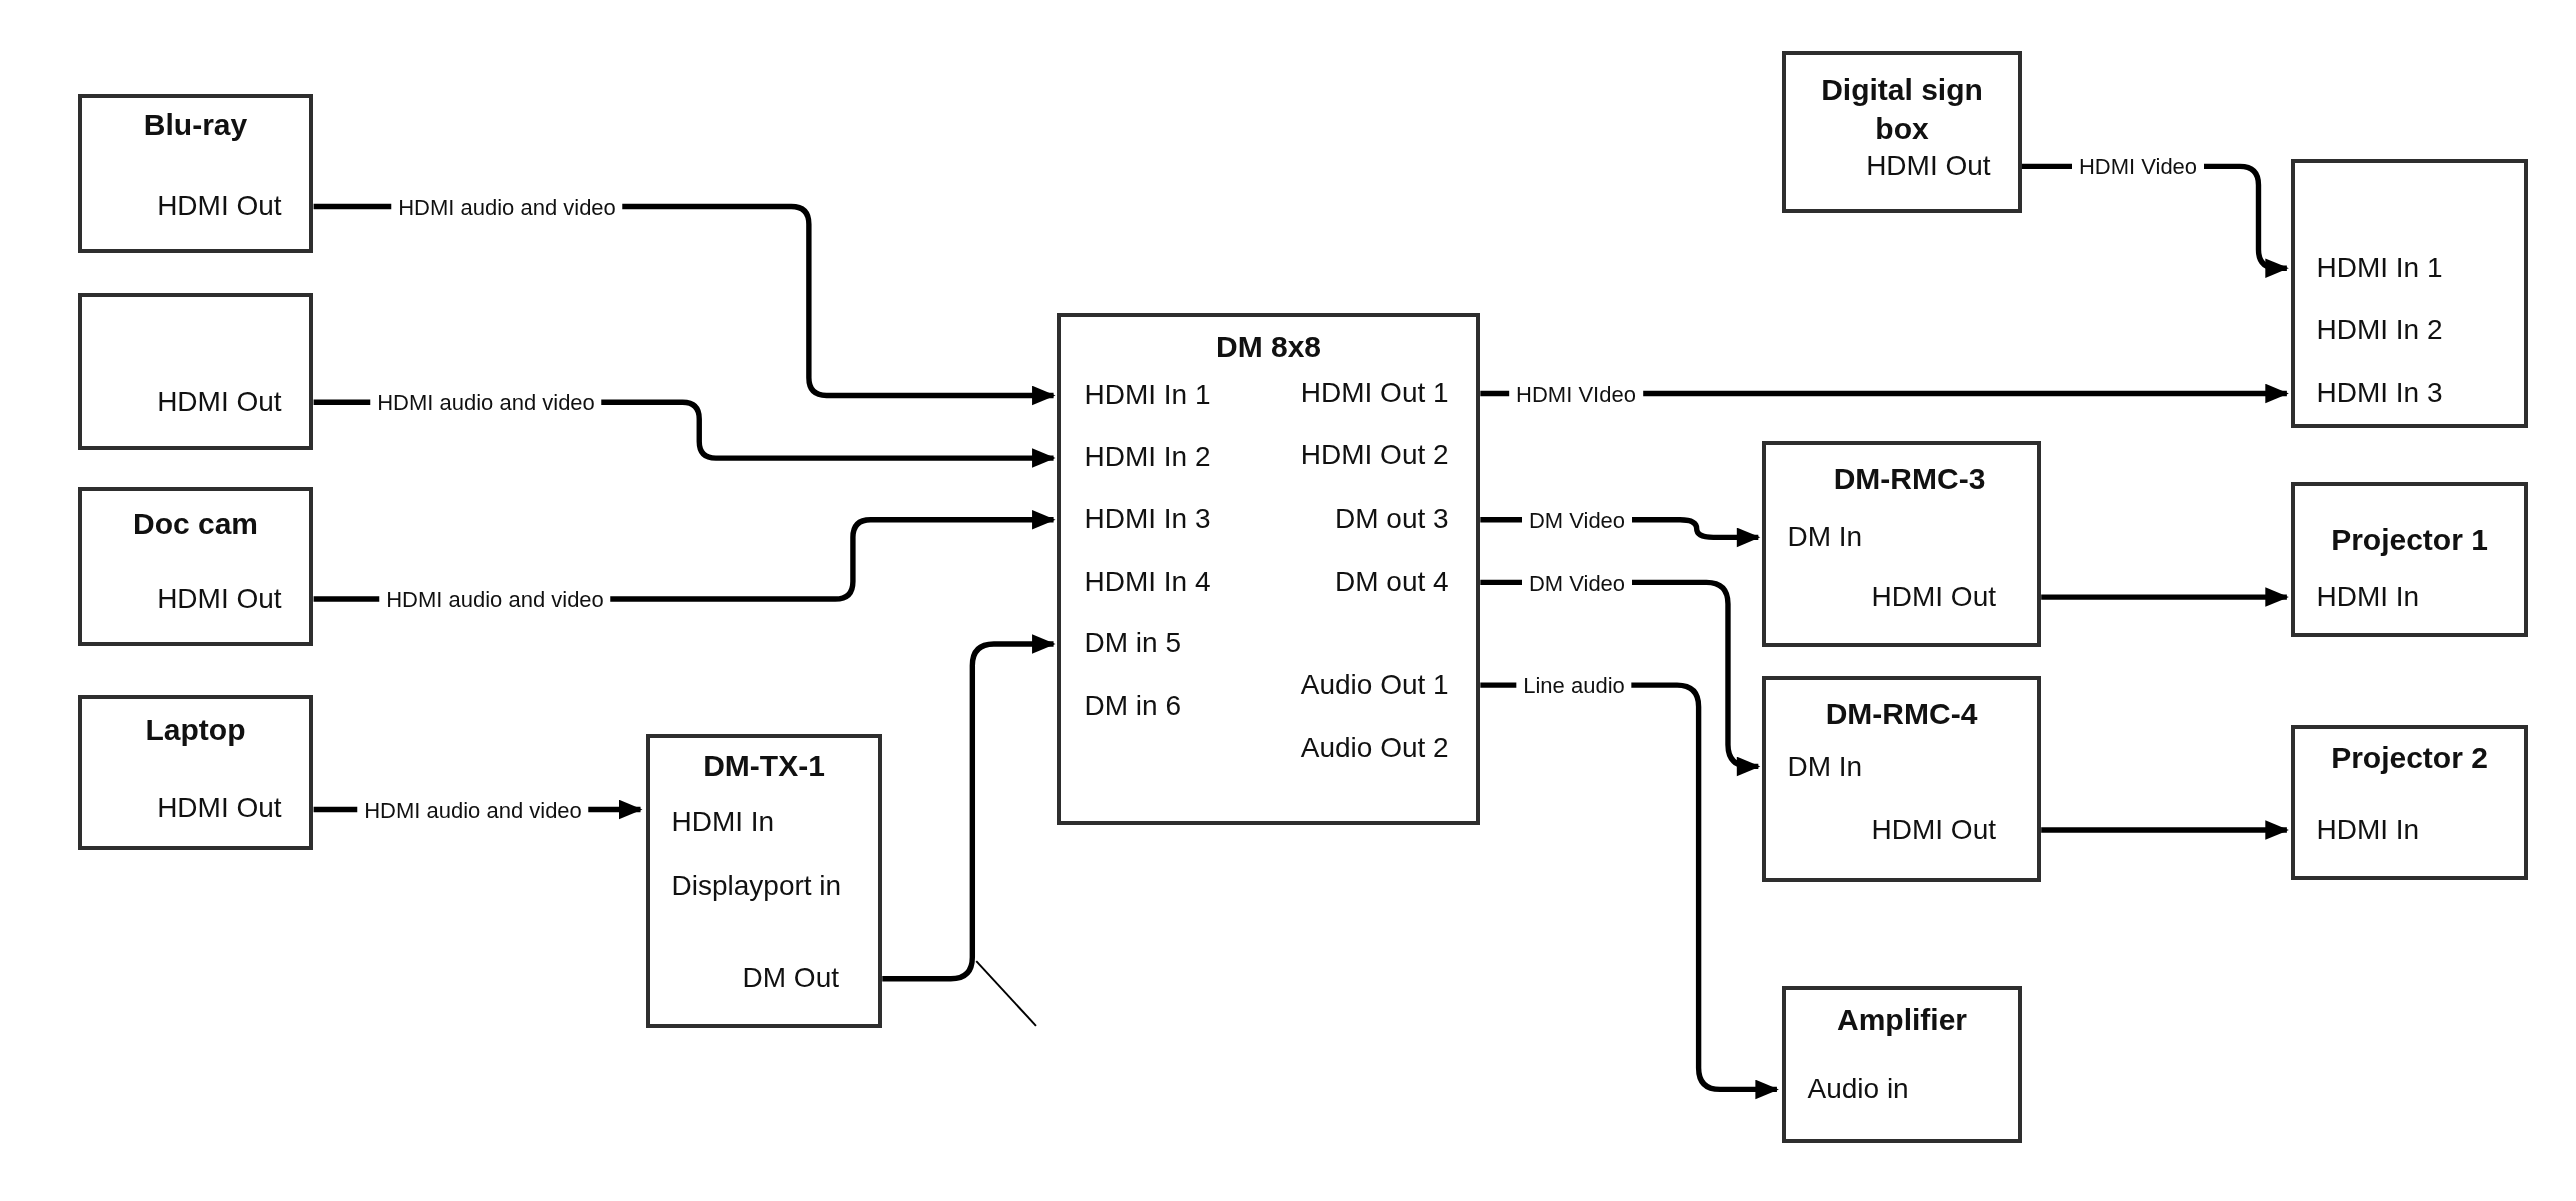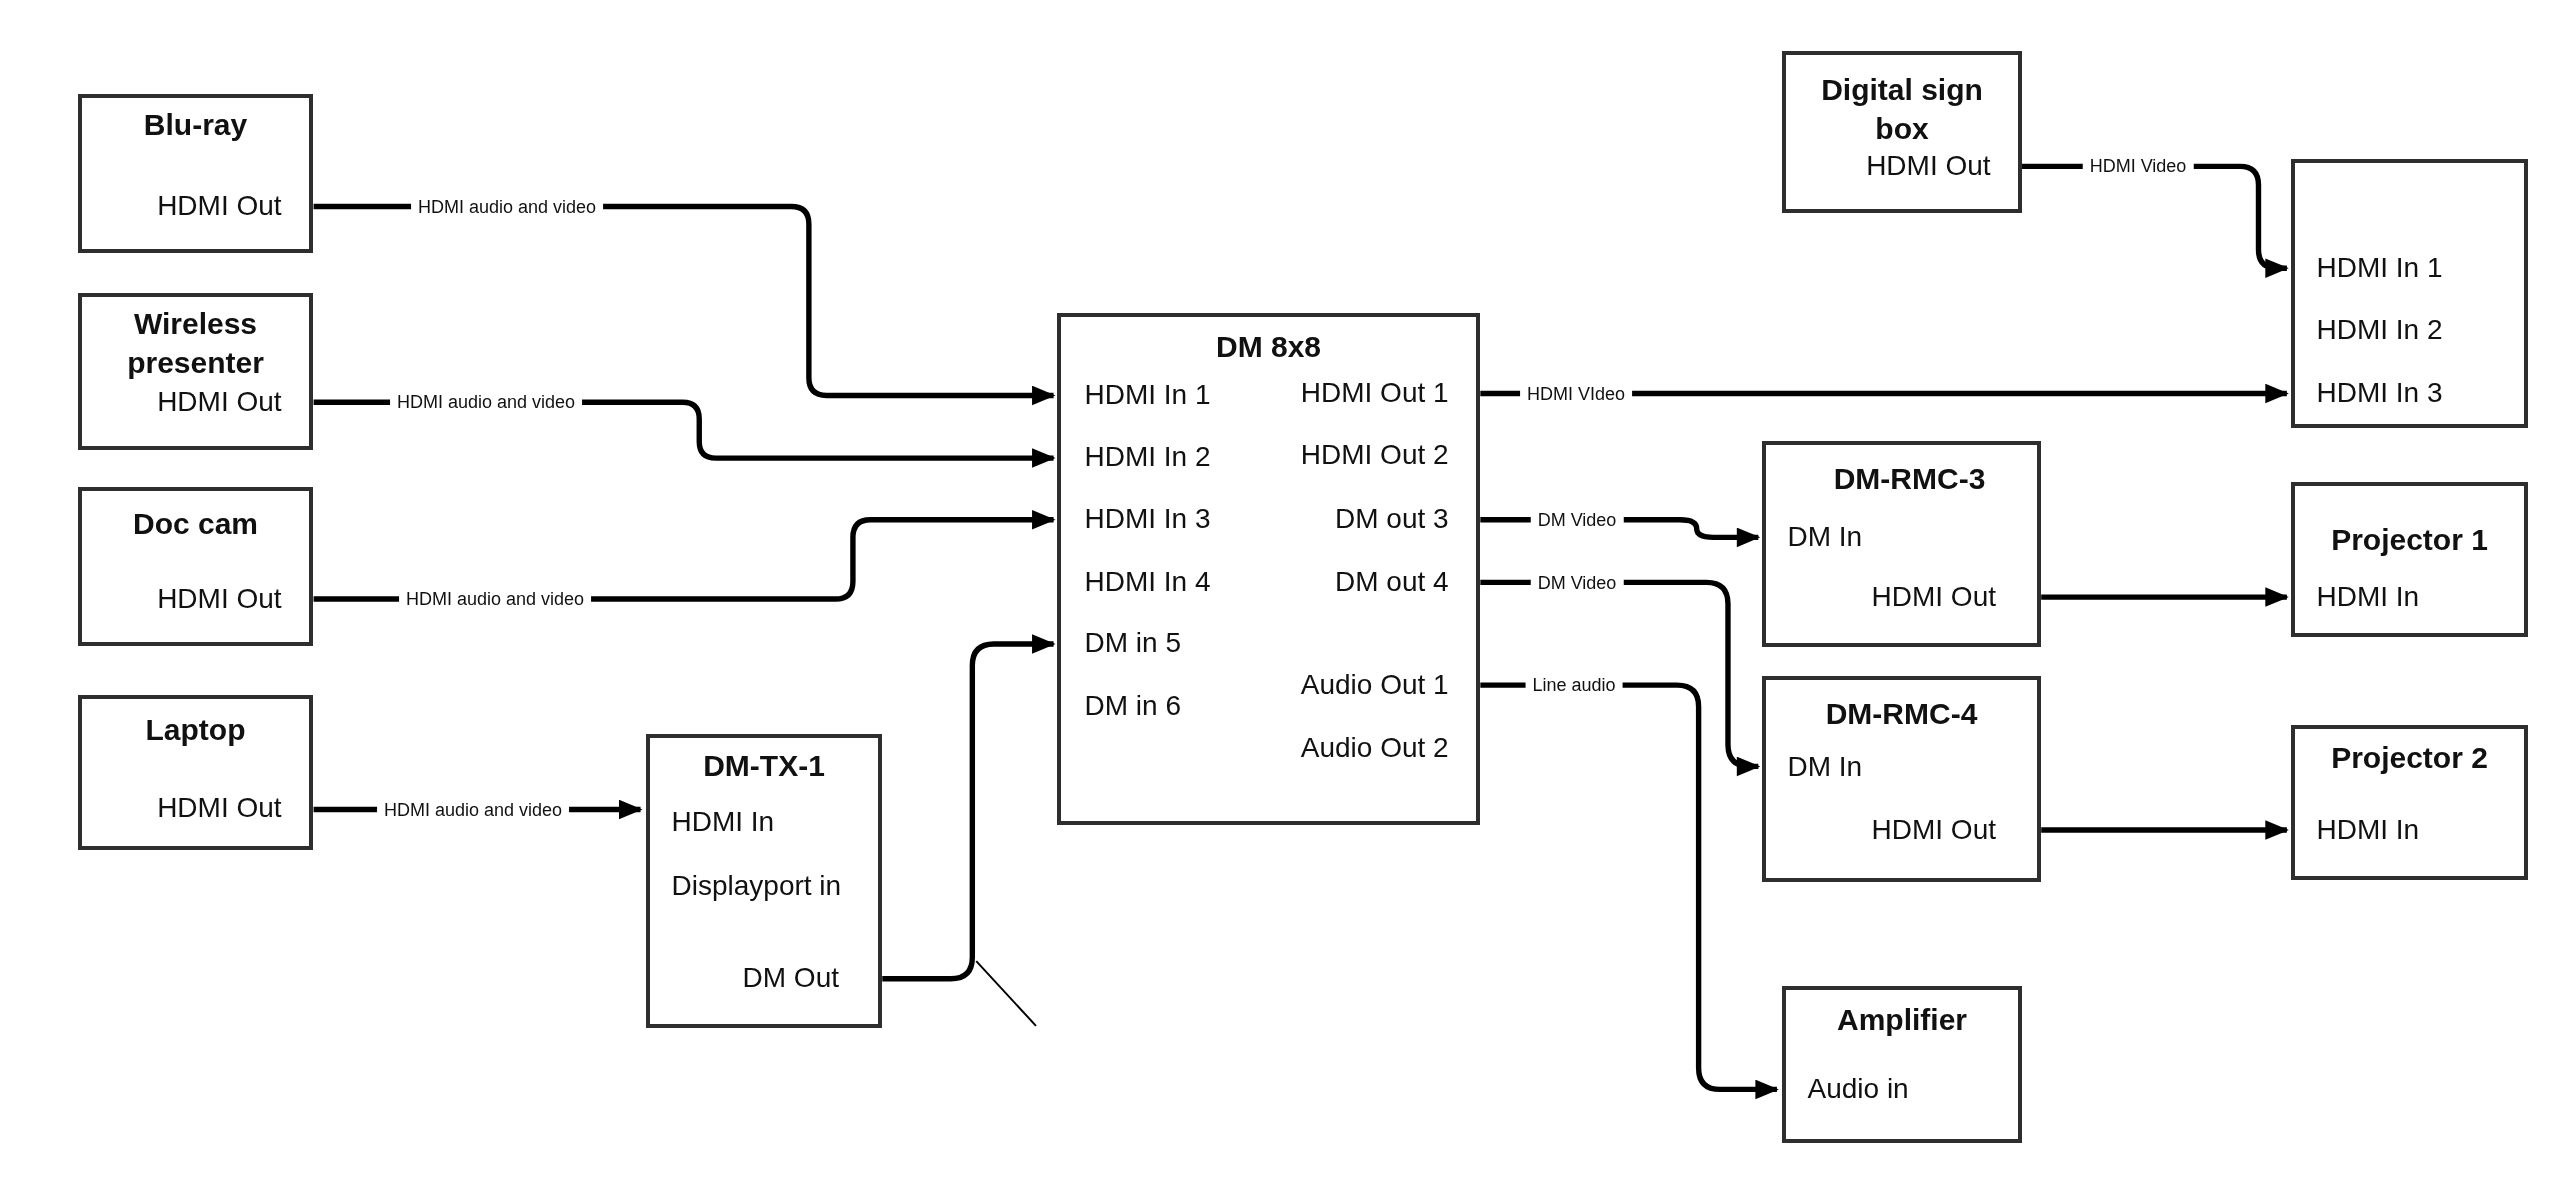--- a/index.html
+++ b/index.html
@@ -19,21 +19,21 @@
     position:absolute;left:0;width:100%;text-align:center;
     font-weight:bold;font-size:30px;line-height:39px;white-space:pre-line;
   }
   .port{
     position:absolute;height:33px;line-height:33px;font-size:28px;white-space:nowrap;
   }
   .port.left{text-align:left;}
   .port.right{text-align:right;}
   .edge-label{
     position:absolute;z-index:3;transform:translate(-50%,-50%);
-    background:#ffffff;padding:0 6.9px;font-size:18px;line-height:29px;white-space:nowrap;
+    background:#ffffff;padding:0 6.9px;font-size:22px;line-height:29px;white-space:nowrap;
   }
   .note{
     position:absolute;z-index:2;background:#ffffff;box-sizing:border-box;
     border:2px dashed #333333;
     display:flex;flex-direction:column;align-items:center;justify-content:center;
     font-size:24.5px;line-height:28px;text-align:center;white-space:pre-line;
   }
 </style>
 </head>
 <body>
@@ -57,22 +57,20 @@
       <path d="M 1512 595 H 1743 Q 1765 595 1765 617 V 761 Q 1765 783 1787 783 H 1796" fill="none" stroke="#000000" stroke-width="5.5" marker-end="url(#arrow)"></path>
       <path d="M 1512 700 H 1713 Q 1735 700 1735 722 V 1091 Q 1735 1113 1757 1113 H 1815" fill="none" stroke="#000000" stroke-width="5.5" marker-end="url(#arrow)"></path>
       <path d="M 2085 610 H 2336" fill="none" stroke="#000000" stroke-width="5.5" marker-end="url(#arrow)"></path>
       <path d="M 2085 848 H 2336" fill="none" stroke="#000000" stroke-width="5.5" marker-end="url(#arrow)"></path>
     </svg>
     <div class="node" style="left: 78px; top: 94px; width: 235px; height: 159px; border-color: rgb(46, 46, 46);">
       <div class="node-title" style="top: 6.9px;">Blu-ray</div>
       <div class="port right" style="top: 91px; right: 27.4px;">HDMI Out</div>
     </div>
     <div class="node" style="left: 78px; top: 293px; width: 235px; height: 157px; border-color: rgb(46, 46, 46);">
-      <div class="node-title" style="top: 6.9px;">Wireless
-presenter</div>
       <div class="port right" style="top: 88px; right: 27.4px;">HDMI Out</div>
     </div>
     <div class="node" style="left: 78px; top: 487px; width: 235px; height: 159px; border-color: rgb(46, 46, 46);">
       <div class="node-title" style="top: 12.7px;">Doc cam</div>
       <div class="port right" style="top: 91px; right: 27.4px;">HDMI Out</div>
     </div>
     <div class="node" style="left: 78px; top: 695px; width: 235px; height: 155px; border-color: rgb(46, 46, 46);">
       <div class="node-title" style="top: 10.8px;">Laptop</div>
       <div class="port right" style="top: 92px; right: 27.4px;">HDMI Out</div>
     </div>

